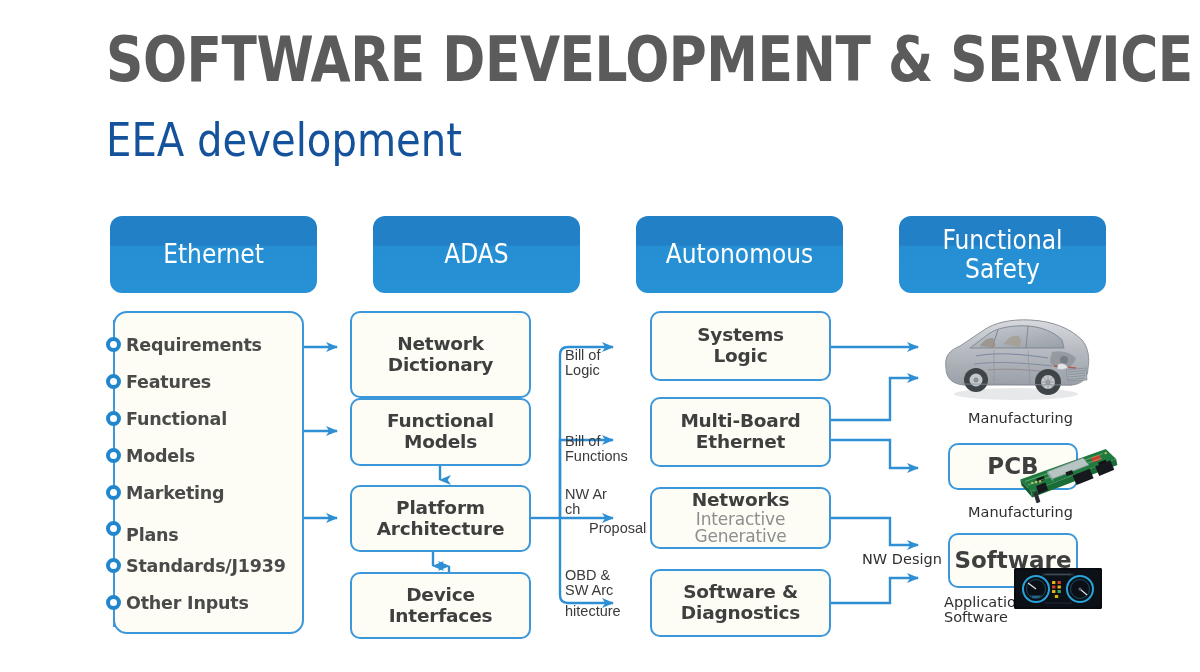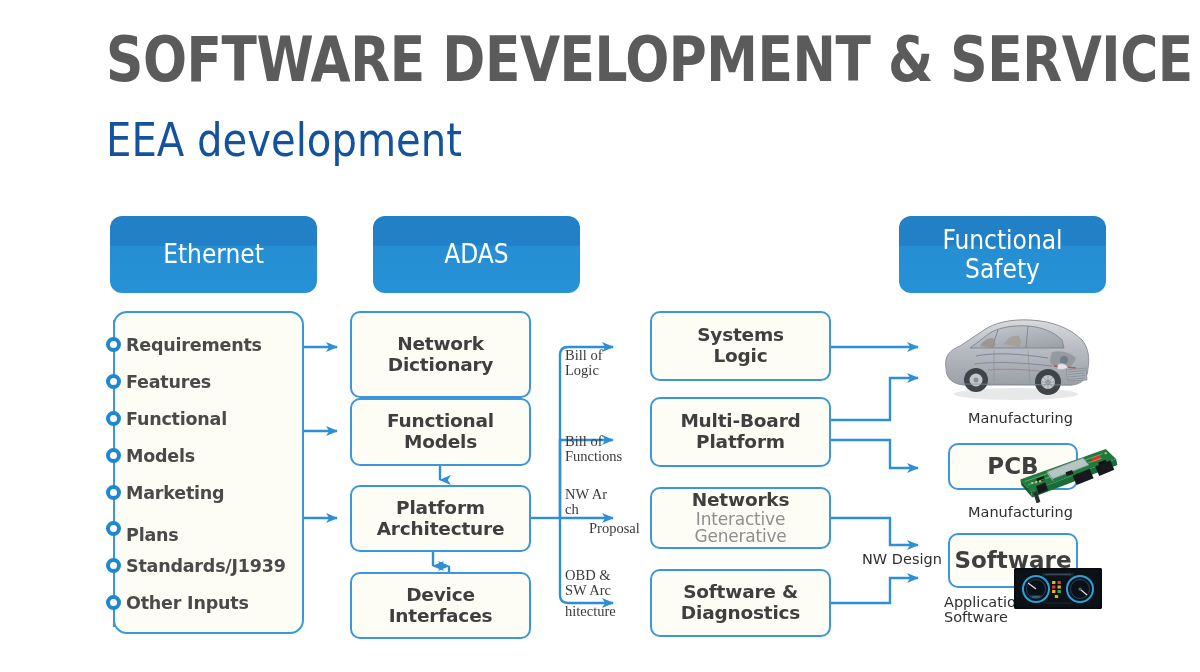--- a/index.html
+++ b/index.html
@@ -112,21 +112,21 @@
     width: 15px; height: 15px;
     box-sizing: border-box;
     border: 4px solid #2087cf;
     border-radius: 50%;
     background: #ffffff;
   }
 
   
   .clabel {
     position: absolute;
-    font-family: Liberation Serif, serif;
+    font-family: Liberation Sans, sans-serif;
     font-size: 14.5px;
     color: #3a3a3a;
     line-height: 1.02;
     white-space: pre;
   }
 
   
   .caption {
     position: absolute;
     font-family: "DejaVu Sans", sans-serif;
@@ -159,20 +159,23 @@
 <div id="stage">
 
   <div class="title-main">SOFTWARE DEVELOPMENT &amp; SERVICE</div>
   <div class="title-sub">EEA development</div>
 
   <div class="tab" style="left:110px; top:216px; width:207px; height:77px;">
     <span>Ethernet</span>
   </div>
   <div class="tab" style="left:373px; top:216px; width:207px; height:77px;">
     <span>ADAS</span>
+  </div>
+  <div class="tab" style="left:636px; top:216px; width:207px; height:77px;">
+    <span>Autonomous</span>
   </div>
   <div class="tab" style="left:899px; top:216px; width:207px; height:77px; white-space:pre-line;">
     <span>Functional
 Safety</span>
   </div>
 
   <svg class="lines" width="1200" height="672">
     <defs>
       <marker id="ah" viewBox="0 0 12 10" refX="11" refY="5" markerWidth="12" markerHeight="10" orient="auto-start-reverse" markerUnits="userSpaceOnUse">
         <path d="M0,0 L12,5 L0,10 L3.2,5 Z" fill="#2e8fd4"></path>
@@ -266,21 +269,21 @@
   <div class="clabel" style="left:565px; top:568px;">OBD &amp;
 SW Arc</div>
   <div class="clabel" style="left:565px; top:604px;">hitecture</div>
 
   <div class="node" style="left:650px; top:311px; width:181px; height:70px; white-space:pre-line;">
     <span>Systems
 Logic</span>
   </div>
   <div class="node" style="left:650px; top:397px; width:181px; height:70px; white-space:pre-line;">
     <span>Multi-Board
-Platform</span>
+Ethernet</span>
   </div>
   <div class="node" style="left:650px; top:487px; width:181px; height:62px;">
     <span>Networks</span>
     <span class="sub" style="white-space:pre-line;">Interactive
 Generative</span>
   </div>
   <div class="node" style="left:650px; top:569px; width:181px; height:68px; white-space:pre-line;">
     <span>Software &amp;
 Diagnostics</span>
   </div>

